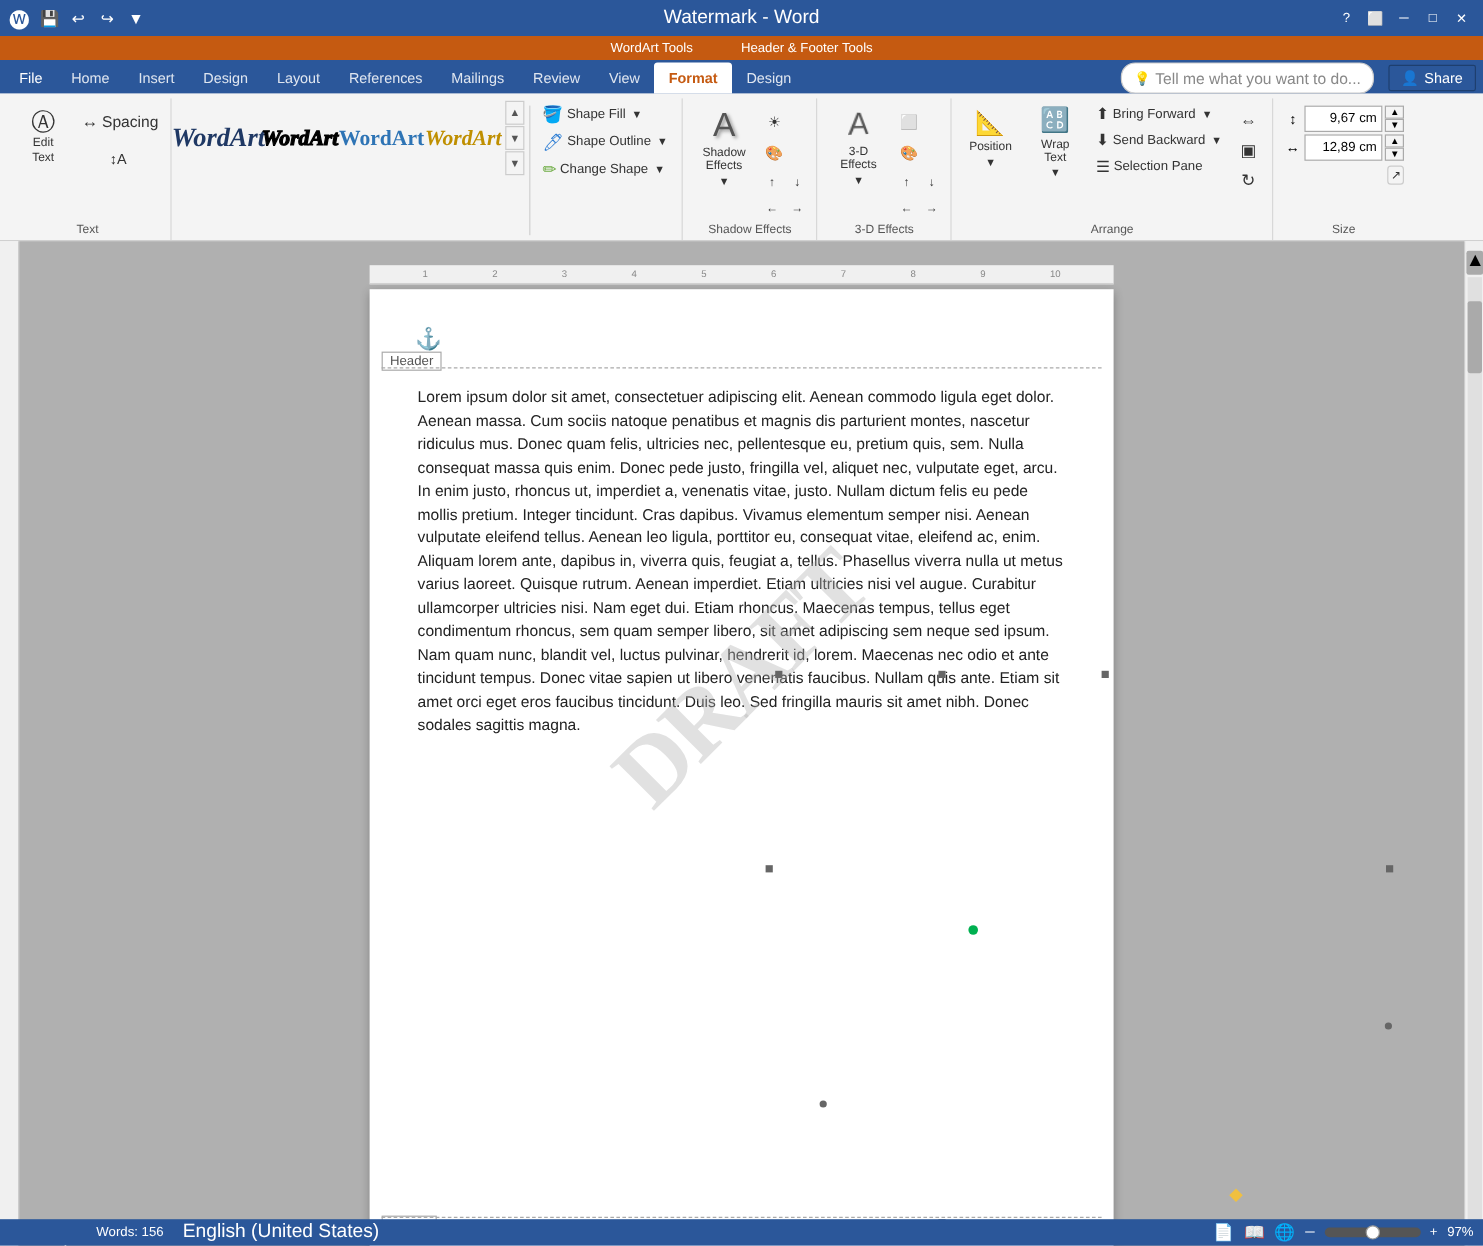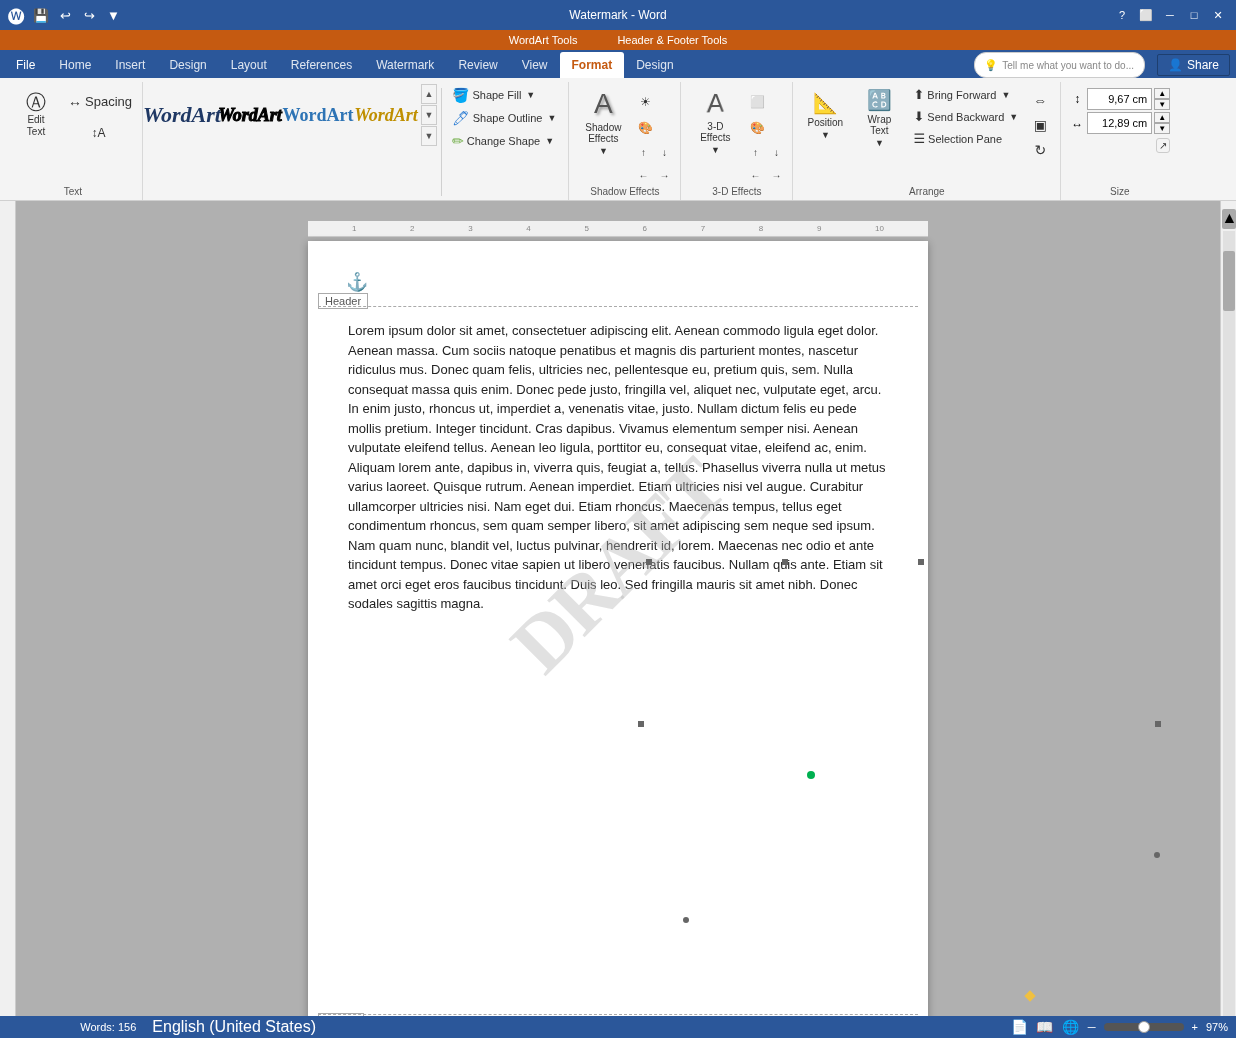--- a/index.html
+++ b/index.html
@@ -10,21 +10,21 @@
       background: #2b579a;
       color: white;
       height: 30px;
       display: flex;
       align-items: center;
       justify-content: space-between;
       padding: 0 8px;
       font-size: 12px;
     }
     .title-bar-left { display: flex; align-items: center; gap: 6px; }
-    .title-bar-center { position: absolute; left: 50%; transform: translateX(-50%); font-size: 12px; }
+    .title-bar-center { position: absolute; left: 50%; transform: translateX(-50%); font-size: 16px; }
     .title-bar-right { display: flex; align-items: center; gap: 4px; margin-left: auto; }
     .title-btn { width: 20px; height: 20px; display: flex; align-items: center; justify-content: center; cursor: pointer; font-size: 11px; color: white; }
 
     
     .qat { display: flex; align-items: center; gap: 2px; }
     .qat-btn { width: 22px; height: 22px; display: flex; align-items: center; justify-content: center; cursor: pointer; font-size: 13px; color: white; border-radius: 2px; }
     .ribbon-tab {
       padding: 4px 12px;
       font-size: 12px;
       color: rgba(255,255,255,0.85);
@@ -366,29 +366,29 @@
   </div>
 </div>
 
 <div style="background:#2b579a; display:flex; align-items:flex-end; padding:0 0 0 4px; height:28px;">
   <div class="ribbon-tab" style="color:white;">File</div>
   <div class="ribbon-tab">Home</div>
   <div class="ribbon-tab">Insert</div>
   <div class="ribbon-tab">Design</div>
   <div class="ribbon-tab">Layout</div>
   <div class="ribbon-tab">References</div>
-  <div class="ribbon-tab">Watermark</div>
+  <div class="ribbon-tab">Mailings</div>
   <div class="ribbon-tab">Review</div>
   <div class="ribbon-tab">View</div>
   <div class="ribbon-tab active-orange" style="background:white; color:#c55a11; font-weight:600;">Format</div>
   <div class="ribbon-tab" style="color:rgba(255,255,255,0.85);">Design</div>
   <div style="margin-left:auto; display:flex; align-items:center; gap:4px; padding-right:6px;">
     <div class="tell-me">
       <span>💡</span>
-      <span style="font-size:10px; color:#888;">Tell me what you want to do...</span>
+      <span style="font-size:13px; color:#888;">Tell me what you want to do...</span>
     </div>
     <div class="share-btn">
       <span>👤</span>
       <span>Share</span>
     </div>
   </div>
 </div>
 
 <div class="ribbon">
 

